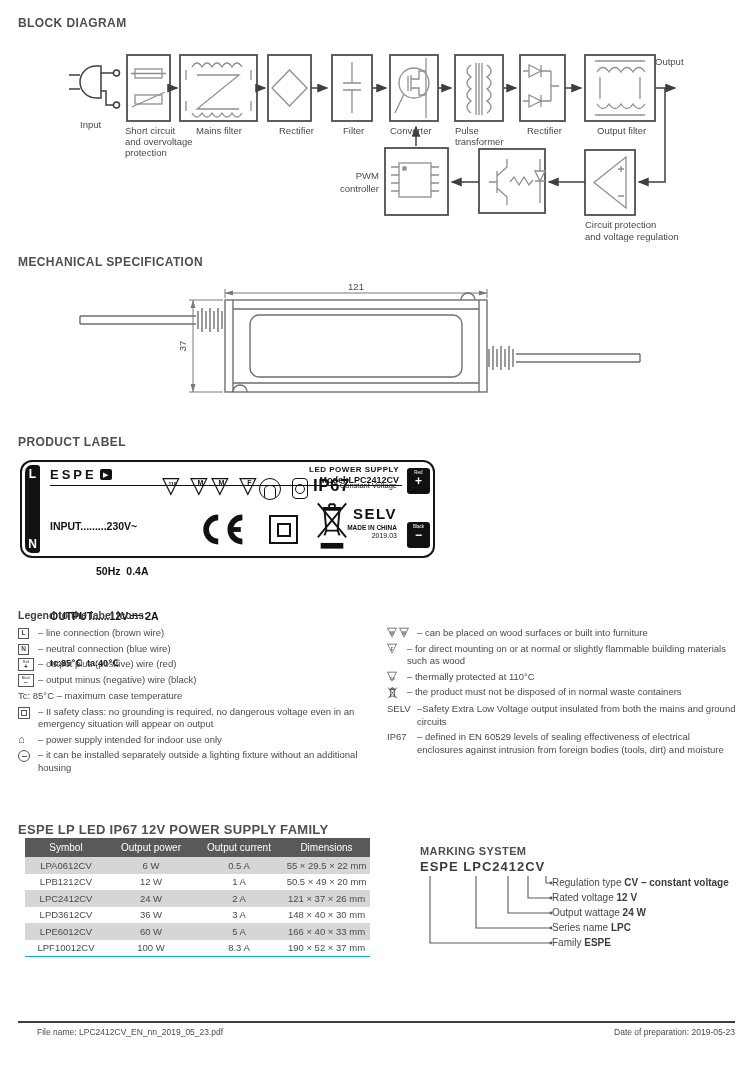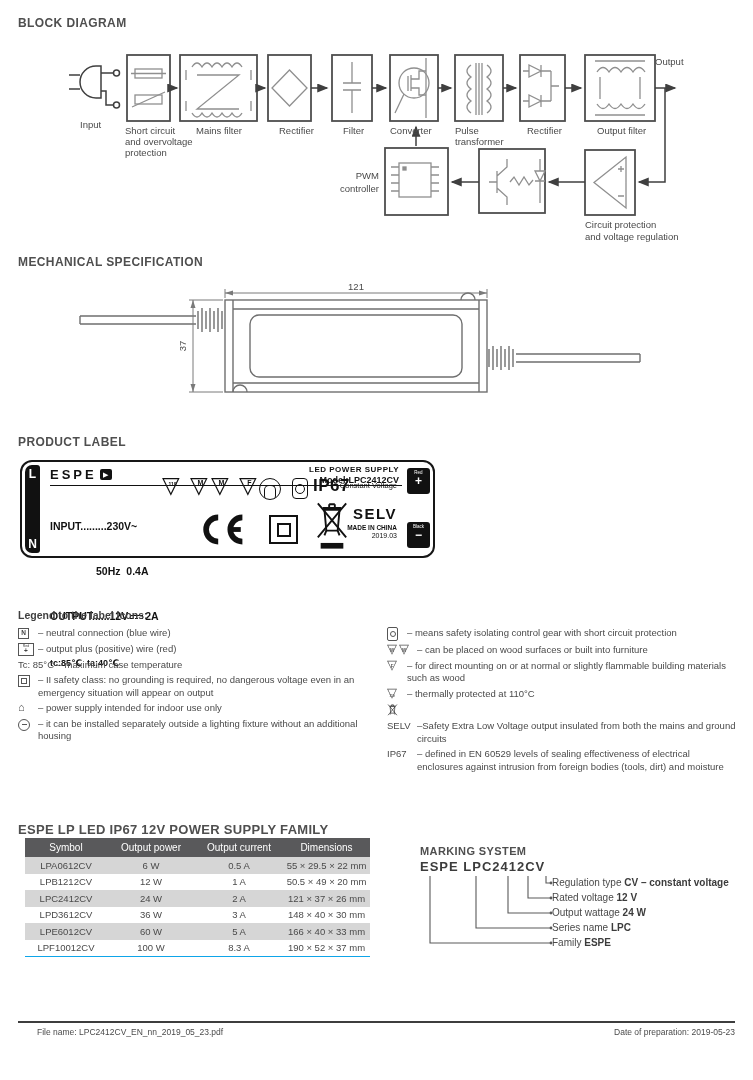--- a/index.html
+++ b/index.html
@@ -301,34 +301,49 @@
       <div class="sg">−</div>
     </div>
   </div>
 
   <div class="legend">
     <h4>Legend to the label icons:</h4>
     <div class="lg-cols">
       <div class="lg-col">
         <div class="lg-row">
             <span class="lg-ic">
+              <span class="lg-box">L</span>
+            </span>
+            <span>– line connection (brown wire)</span>
+          </div>
+        <div class="lg-row">
+            <span class="lg-ic">
               <span class="lg-box">N</span>
             </span>
             <span>– neutral connection (blue wire)</span>
           </div>
         <div class="lg-row">
             <span class="lg-ic">
               <span class="lg-wire">
                 <span class="t">Red</span>
                 <span class="s">+</span>
               </span>
             </span>
             <span>– output plus (positive) wire (red)</span>
           </div>
         <div class="lg-row">
+            <span class="lg-ic">
+              <span class="lg-wire">
+                <span class="t">Black</span>
+                <span class="s">−</span>
+              </span>
+            </span>
+            <span>– output minus (negative) wire (black)</span>
+          </div>
+        <div class="lg-row">
             <span>Tc: 85°C – maximum case temperature</span>
           </div>
         <div class="lg-row">
             <span class="lg-ic">
               <span class="lg-sq2">
                 <span class="i"></span>
               </span>
             </span>
             <span>– II safety class: no grounding is required, no dangerous voltage even in an emergency situation will appear on output</span>
           </div>
@@ -341,28 +356,20 @@
         <div class="lg-row">
             <span class="lg-ic">
               <span class="lg-circ">
                 <span class="d"></span>
               </span>
             </span>
             <span>– it can be installed separately outside a lighting fixture without an additional housing</span>
           </div>
       </div>
       <div class="lg-col">
-        <div class="lg-row">
-            <span class="lg-ic">
-              <span class="lg-gear">
-                <span class="c"></span>
-              </span>
-            </span>
-            <span>– means safety isolating control gear with short circuit protection</span>
-          </div>
         <div class="lg-row">
             <span class="lg-ic wide">
               <span class="lg-tri">
                 <span class="g">▽</span>
                 <span class="l">W</span>
               </span>
               <span class="lg-tri">
                 <span class="g">▽</span>
                 <span class="l">W</span>
               </span>
@@ -386,20 +393,21 @@
               </span>
             </span>
             <span>– thermally protected at 110°C</span>
           </div>
         <div class="lg-row">
             <span class="lg-ic">
               <svg width="11" height="14" viewBox="0 0 36 47">
                 <use href="#bin-shape"></use>
               </svg>
             </span>
+            <span>– the product must not be disposed of in normal waste containers</span>
           </div>
         <div class="lg-row">
             <span class="lg-ic wide">
               <span class="lg-txtic">SELV</span>
             </span>
             <span>–Safety Extra Low Voltage output insulated from both the mains and ground circuits</span>
           </div>
         <div class="lg-row">
             <span class="lg-ic wide">
               <span class="lg-txtic">IP67</span>

